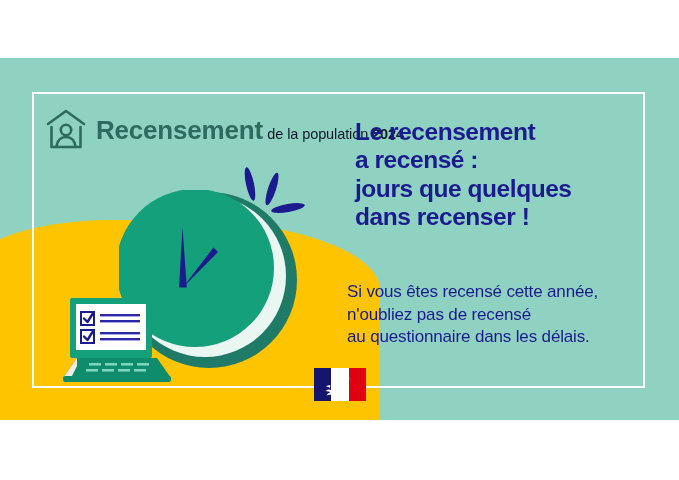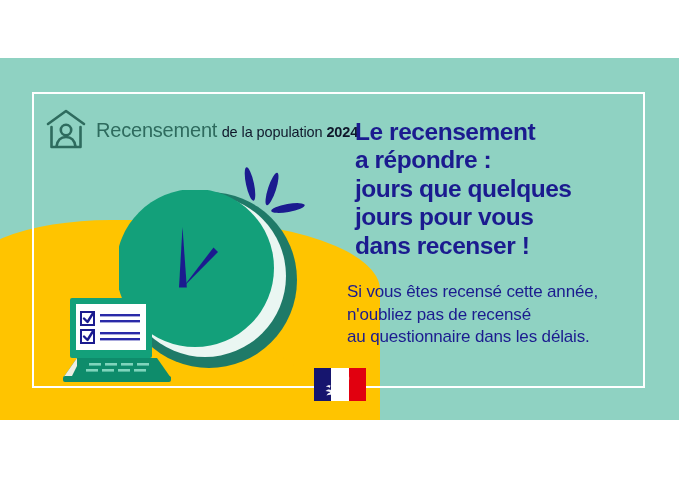--- a/index.html
+++ b/index.html
@@ -38,21 +38,21 @@
   .frame{
     position:absolute;left:32px;top:34px;width:613px;height:296px;
     border:2px solid #ffffff;box-sizing:border-box;
   }
 
   
   .logo{position:absolute;left:44px;top:48px;display:flex;align-items:center;gap:8px;}
   .logo-icon{width:44px;height:48px;flex:0 0 auto;}
   .logo-text{line-height:1;}
   .logo-line1{
-    font-size:20px;font-weight:400;color:#2E6B5E;letter-spacing:-0.2px;
+    font-size:26px;font-weight:700;color:#2E6B5E;letter-spacing:-0.2px;
   }
   .logo-line2{
     font-size:14.5px;font-weight:400;color:#0f172a;margin-top:2px;letter-spacing:-0.1px;
   }
   .logo-year{font-weight:700;}
 
   
   .clock{position:absolute;left:119px;top:132px;width:180px;height:180px;}
 
   
@@ -173,23 +173,22 @@
           <rect x="29" y="73" width="12" height="2.6"></rect>
             <rect x="45" y="73" width="12" height="2.6"></rect>
           <rect x="61" y="73" width="12" height="2.6"></rect>
             <rect x="77" y="73" width="12" height="2.6"></rect>
         </g>
       </svg>
     </span>
 
     <div class="headline">
       <span>Le recensement</span>
-      <span>a répondre :</span>
+      <span>a recensé :</span>
       <span>jours que quelques</span>
-      <span>jours pour vous</span>
       <span>dans recenser !</span>
     </div>
 
     <div class="subtext">
       <span>Si vous êtes recensé cette année,</span>
       <span>n'oubliez pas de recensé</span>
       <span>au questionnaire dans les délais.</span>
     </div>
 
     <div class="flag">

